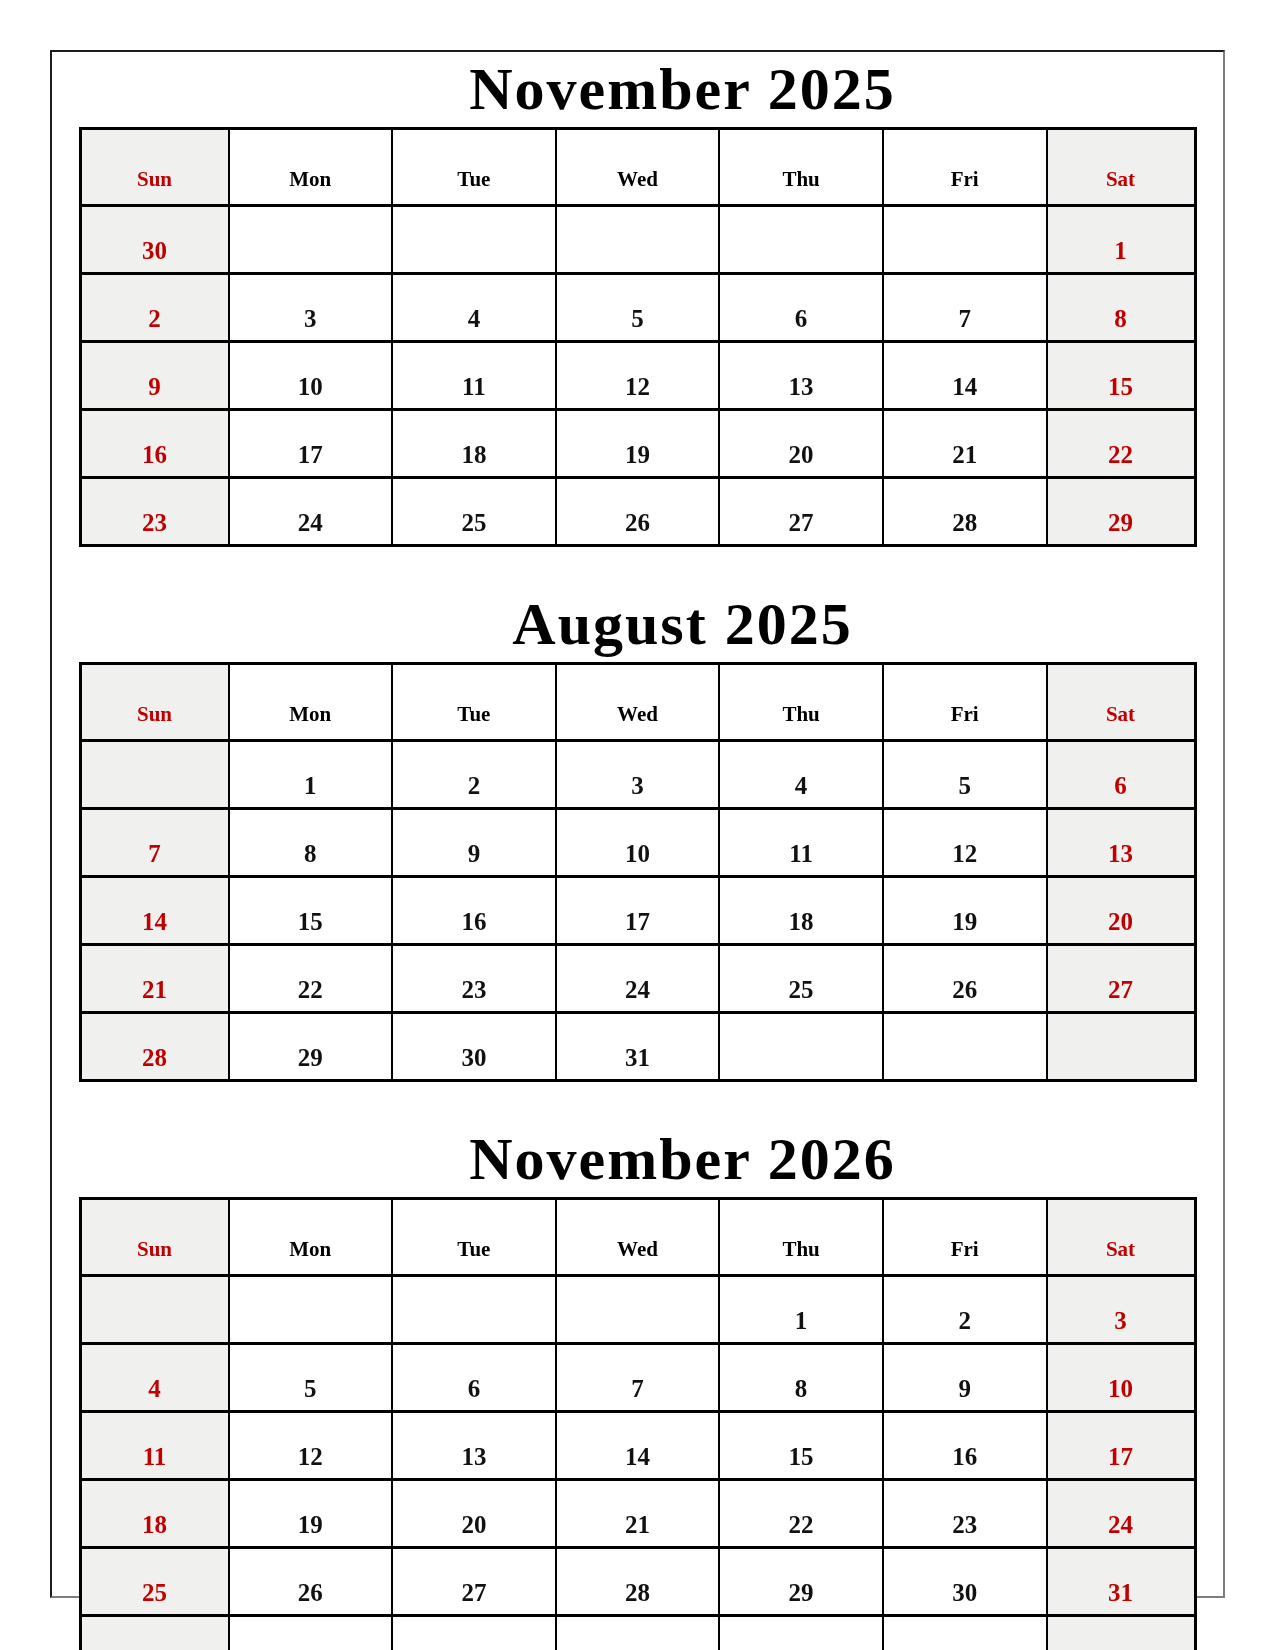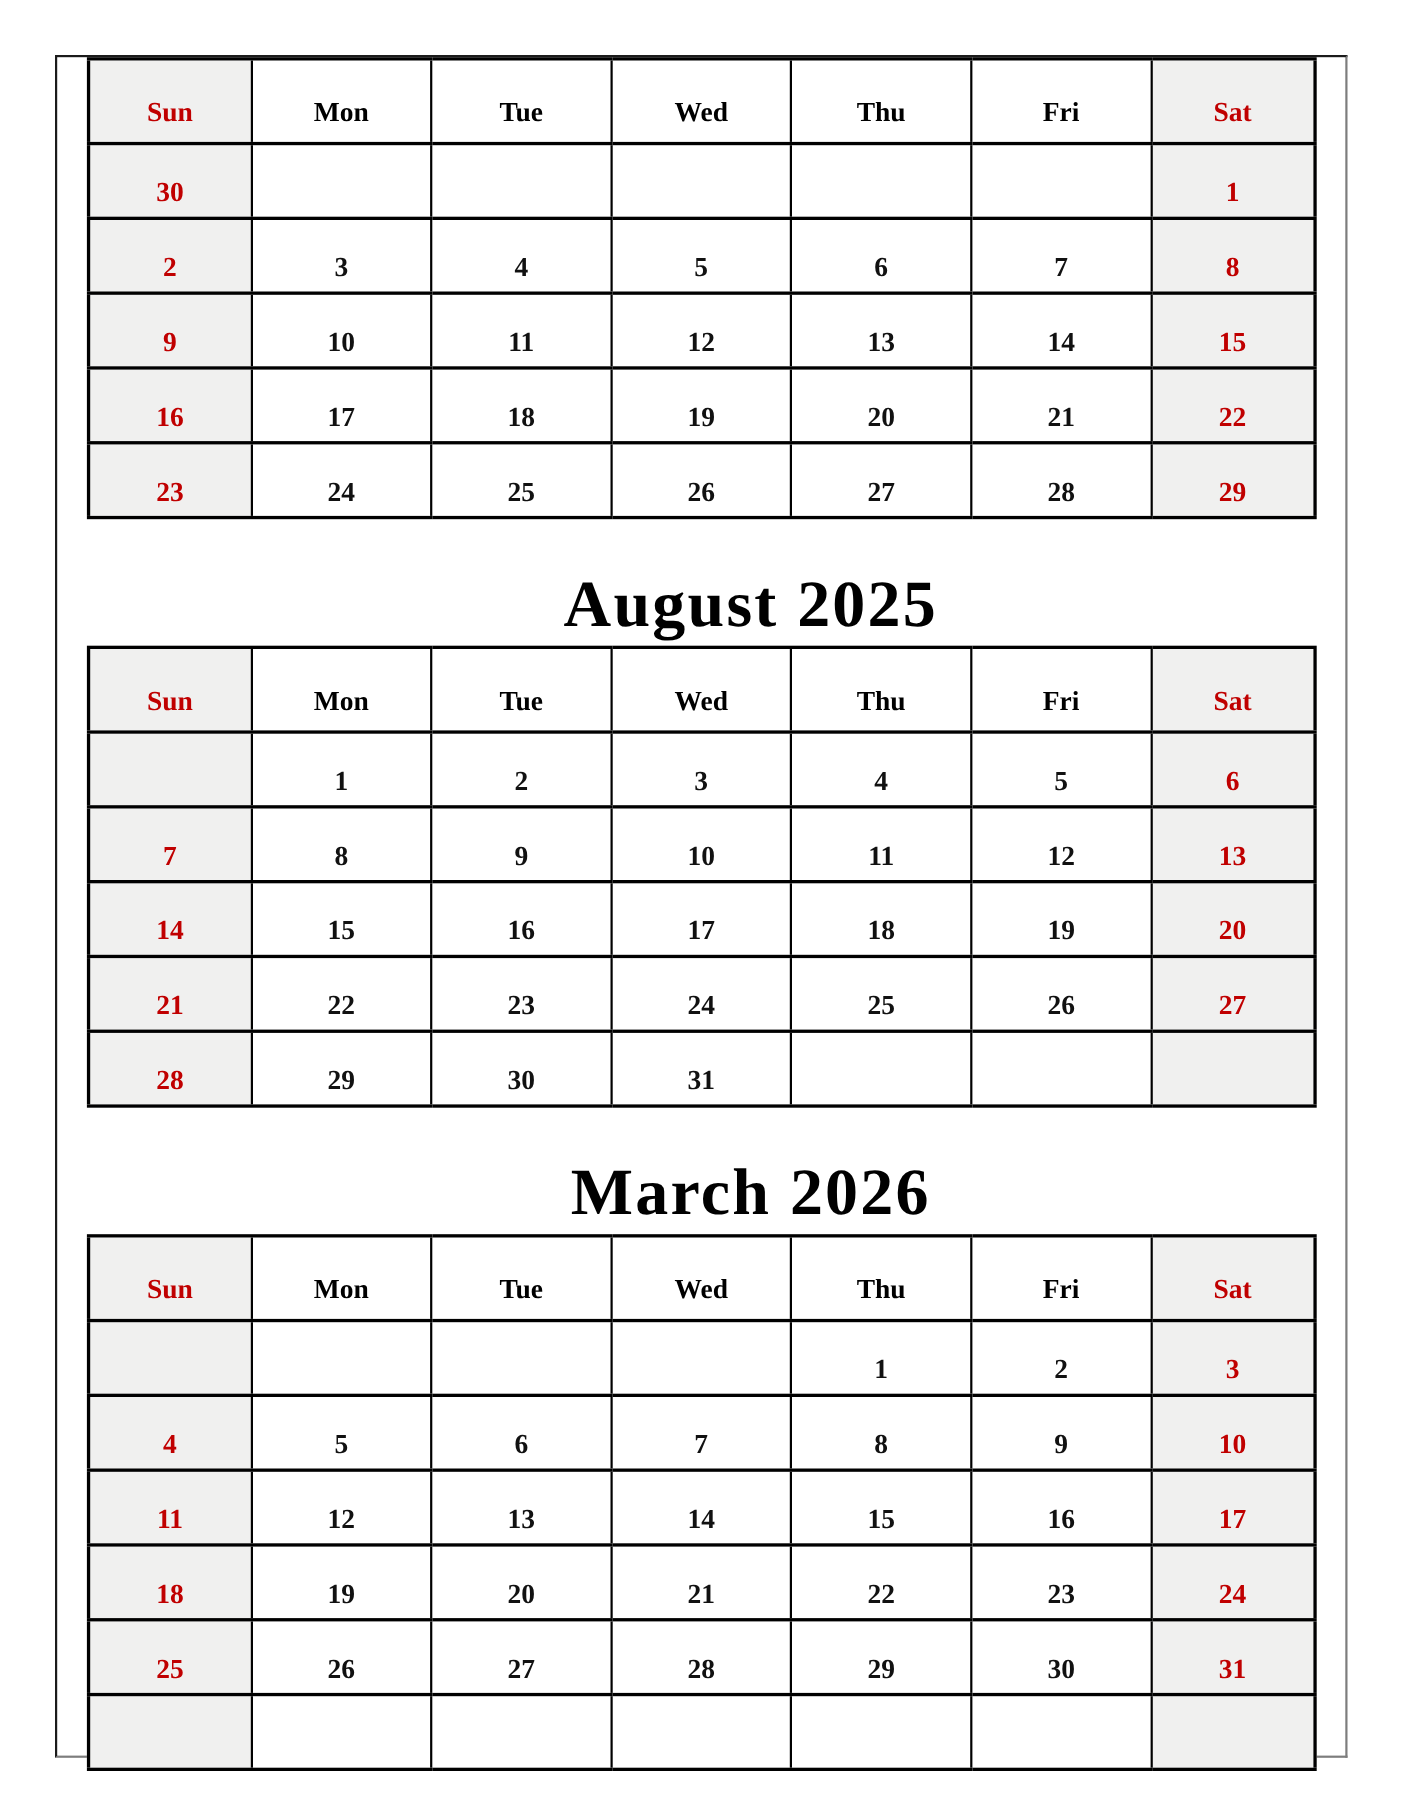--- a/index.html
+++ b/index.html
@@ -49,21 +49,21 @@
     border-top: 3px solid #000000;
     border-bottom: 3px solid #000000;
     text-align: center;
     vertical-align: bottom;
     font-family: "Liberation Serif", serif;
     font-weight: bold;
     overflow: hidden;
   }
   table.cal-table th {
     height: 62px;
-    font-size: 25px;
+    font-size: 21px;
     padding: 0 0 12px 0;
     color: #000000;
     background: #ffffff;
   }
   table.cal-table td {
     height: 58px;
     font-size: 25px;
     padding: 0 0 7px 0;
     color: #111111;
     background: #ffffff;
@@ -74,20 +74,21 @@
     color: #c00000;
   }
 </style>
 </head>
 <body>
 
 <div class="page">
   <div class="frame">
 
     <section class="cal">
+      <h1 class="cal-title">November 2025</h1>
       <table class="cal-table">
           <thead>
             <tr>
               <th class="we col-edge">Sun</th>
               <th class="">Mon</th>
               <th class="">Tue</th>
               <th class="">Wed</th>
               <th class="">Thu</th>
               <th class="">Fri</th>
               <th class="we col-edge">Sat</th>
@@ -201,21 +202,21 @@
               <td class="">31</td>
               <td class=""></td>
               <td class=""></td>
               <td class="we col-edge"></td>
             </tr>
           </tbody>
         </table>
     </section>
 
     <section class="cal">
-      <h1 class="cal-title">March 2026</h1>
+      <h1 class="cal-title">November 2026</h1>
       <table class="cal-table">
           <thead>
             <tr>
               <th class="we col-edge">Sun</th>
               <th class="">Mon</th>
               <th class="">Tue</th>
               <th class="">Wed</th>
               <th class="">Thu</th>
               <th class="">Fri</th>
               <th class="we col-edge">Sat</th>

